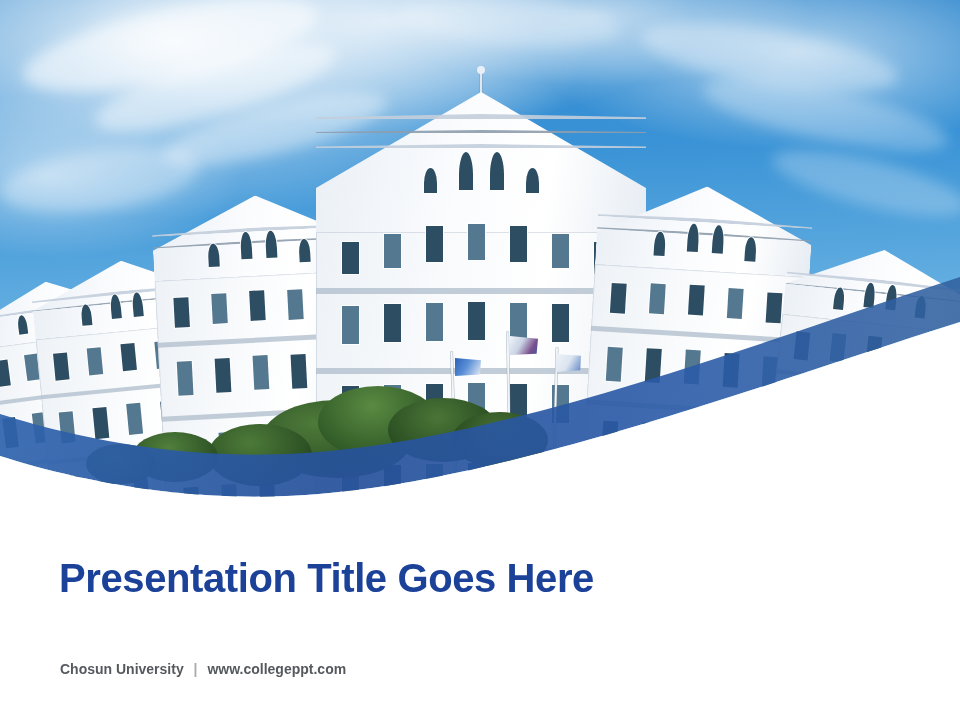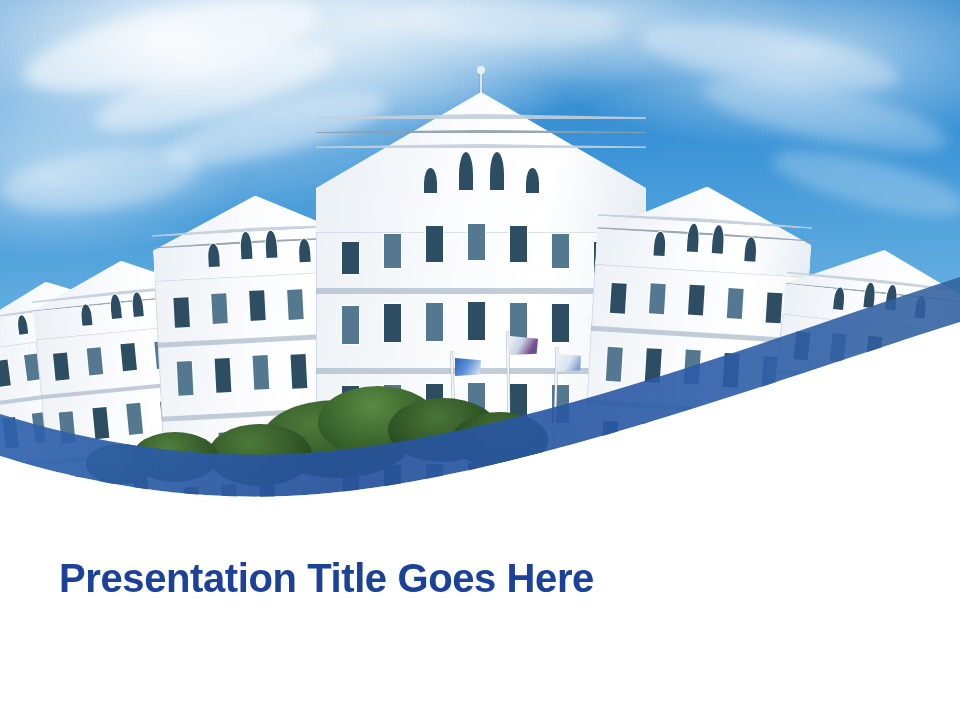--- a/index.html
+++ b/index.html
@@ -332,15 +332,20 @@
       </svg>
 
     </div>
   </div>
 
   <div class="titlearea">
 
     <div class="ptitle">Presentation Title Goes Here</div>
 
 
+    <div class="meta2">
+      <span>Chosun University</span>
+      <span class="sep">|</span>
+      <span>www.collegeppt.com</span>
+    </div>
 
   </div>
 </div>
 
 </body></html>

